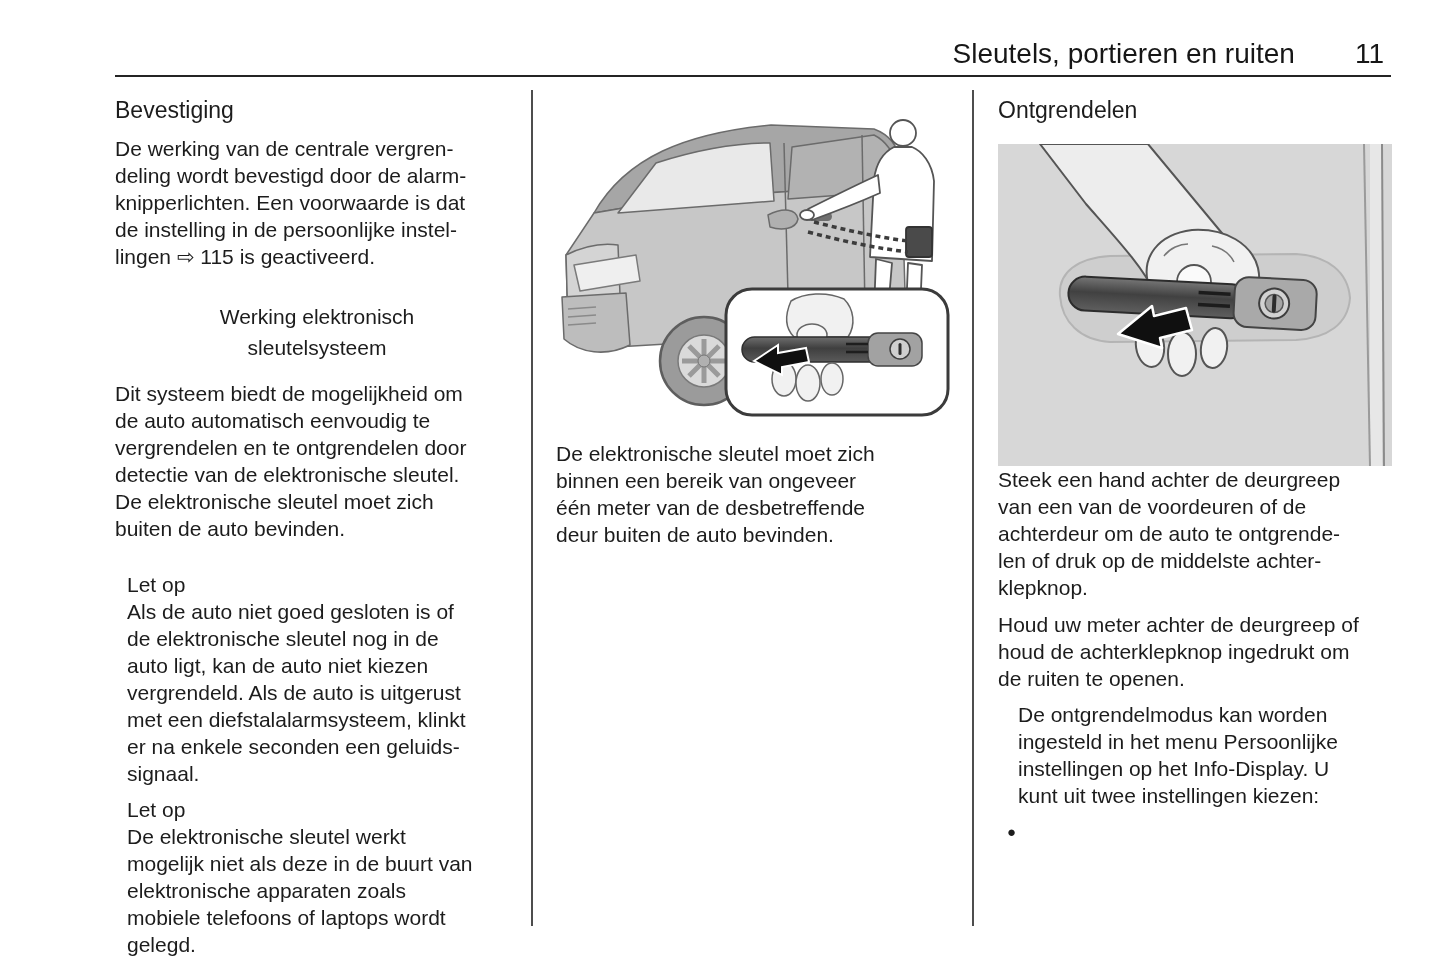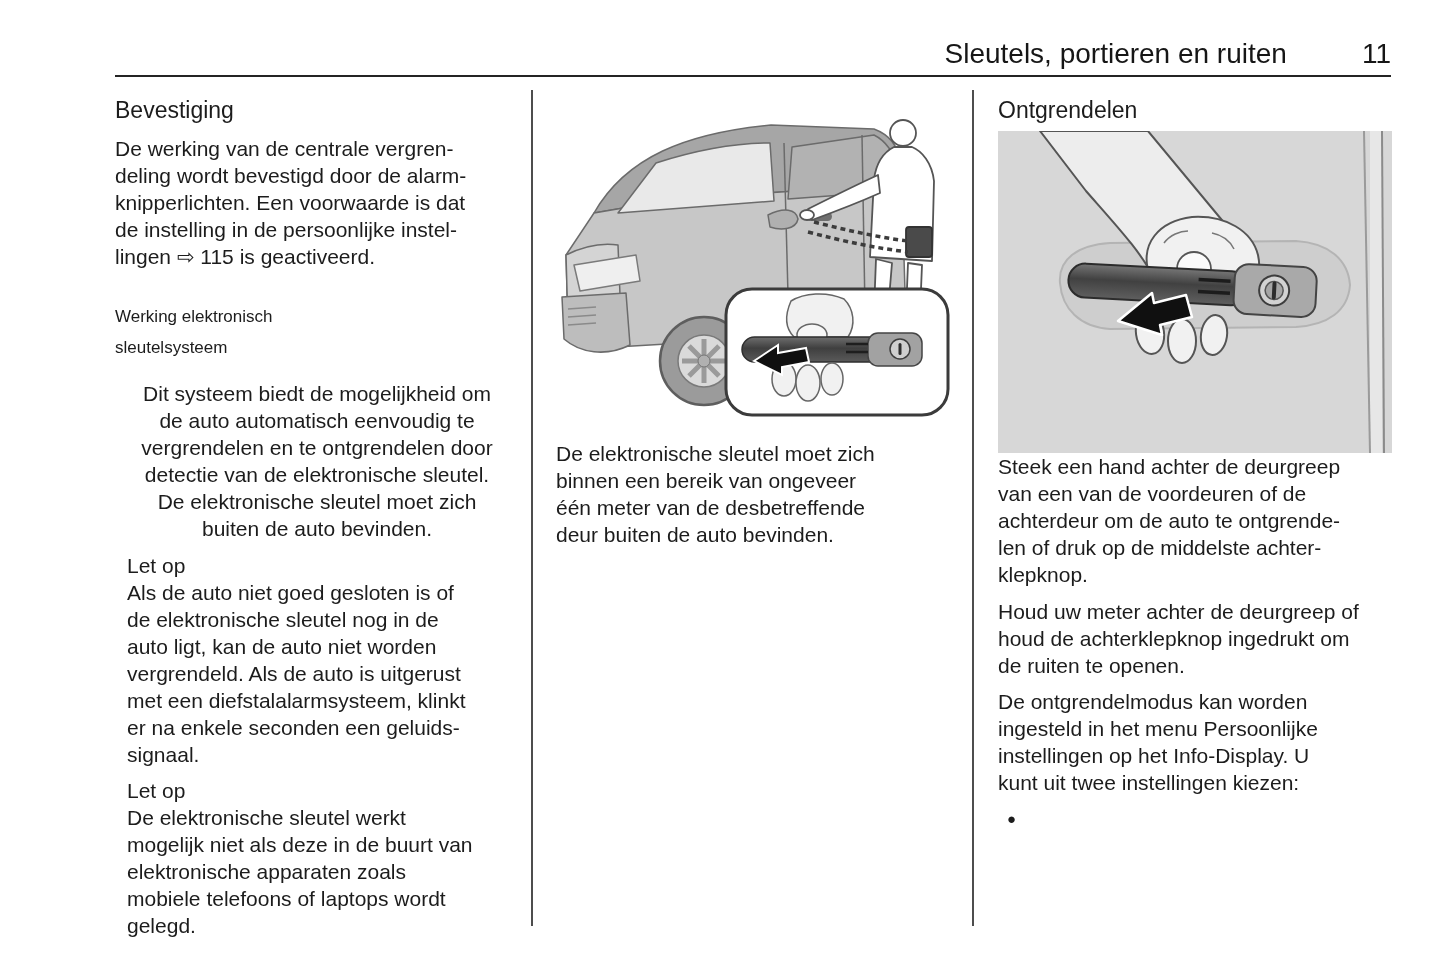--- a/index.html
+++ b/index.html
@@ -3,22 +3,22 @@
 <meta charset="utf-8">
 <style>
   html,body{margin:0;padding:0;}
   body{
     width:1445px;height:966px;position:relative;background:#ffffff;
     font-family:"Liberation Sans", sans-serif;color:#1c1c1c;
     overflow:hidden;
   }
   
   .hdr-row{
-    position:absolute;left:115px;top:38px;width:1276px;
-    display:flex;justify-content:flex-end;align-items:baseline;gap:75px;
+    position:absolute;left:108px;top:38px;width:1276px;
+    display:flex;justify-content:flex-end;align-items:baseline;gap:60px;
     font-size:28px;line-height:32px;color:#161616;
   }
   .hdr-rule{
     position:absolute;left:115px;top:75px;width:1276px;height:2px;background:#242424;
   }
   
   .divider{
     position:absolute;top:90px;height:836px;width:2px;background:#4d4d4d;
   }
   .divider.d1{left:531px;}
@@ -26,36 +26,36 @@
   
   .col{position:absolute;top:96px;}
   .col.left{left:115px;width:404px;}
   .col.middle{left:556px;width:400px;top:95px;}
   .col.right{left:998px;width:396px;}
   
   .pre{white-space:pre-line;}
   p{margin:0;font-size:21px;line-height:27px;}
   h2,h3{margin:0;font-weight:400;}
   h3{font-size:23px;line-height:28px;}
-  h2{font-size:17px;line-height:31px;}
+  h2{font-size:21px;line-height:31px;text-align:center;}
   .col.left h3{margin-bottom:11px;}
   .p-after{margin-bottom:31px;}
   .col.left h2{margin-bottom:17px;}
-  .p2-after{margin-bottom:10px;text-align:center;}
+  .p2-after{margin-bottom:29px;}
   .note{margin:0 0 9px 12px;}
   .note .note-label{font-size:21px;line-height:27px;}
   
   .mid-img{display:block;width:400px;height:338px;}
   .mid-caption{margin-top:7px;}
   
-  .col.right h3{margin-bottom:7px;}
+  .col.right h3{margin-bottom:20px;}
   .right-img{display:block;width:394px;height:322px;}
   .r-p1{}
   .r-p2{margin-top:10px;}
-  .r-p3{margin-top:9px;}
+  .r-p3{margin-top:9px;margin-left:20px;}
   .bullet-item{display:flex;margin-top:9px;padding-left:9px;}
   .bullet-item .bullet{width:35px;flex:0 0 35px;font-size:15px;line-height:27px;}
   .bullet-item p{flex:1;}
 </style>
 </head>
 <body>
 
 <div class="hdr-row">
   <span>Sleutels, portieren en ruiten</span>
   <span>11</span>
@@ -77,21 +77,21 @@
   <p class="pre p2-after">Dit systeem biedt de mogelijkheid om
 de auto automatisch eenvoudig te
 vergrendelen en te ontgrendelen door
 detectie van de elektronische sleutel.
 De elektronische sleutel moet zich
 buiten de auto bevinden.</p>
   <div class="note">
     <div class="note-label">Let op</div>
     <p class="pre">Als de auto niet goed gesloten is of
 de elektronische sleutel nog in de
-auto ligt, kan de auto niet worden
+auto ligt, kan de auto niet kiezen
 vergrendeld. Als de auto is uitgerust
 met een diefstalalarmsysteem, klinkt
 er na enkele seconden een geluids-
 signaal.</p>
   </div>
   <div class="note">
     <div class="note-label">Let op</div>
     <p class="pre">De elektronische sleutel werkt
 mogelijk niet als deze in de buurt van
 elektronische apparaten zoals

